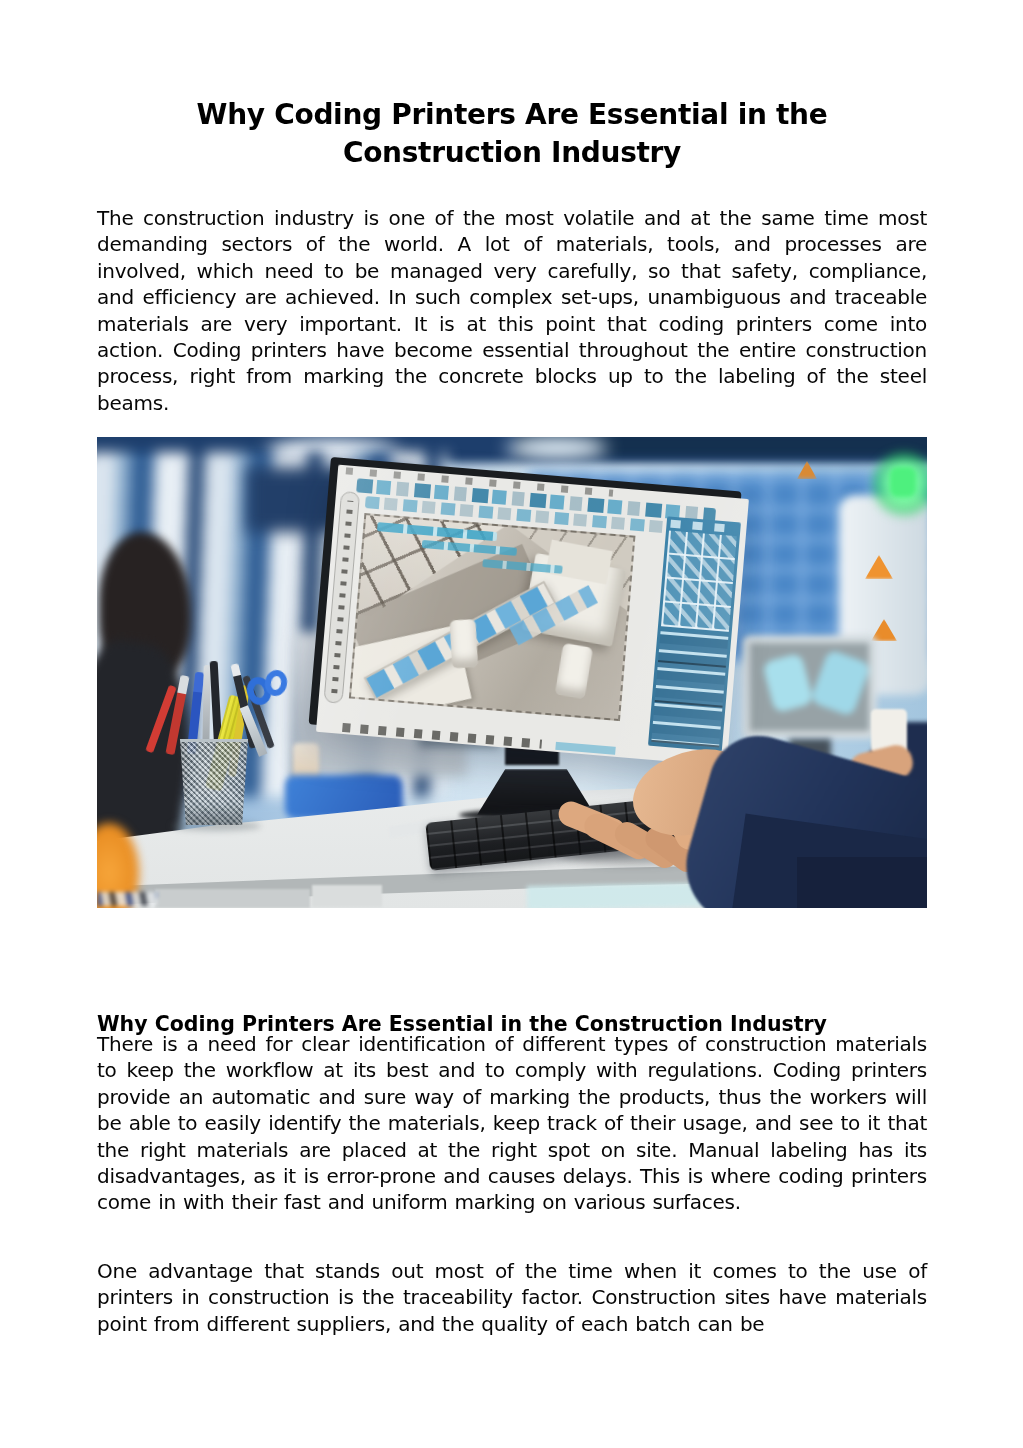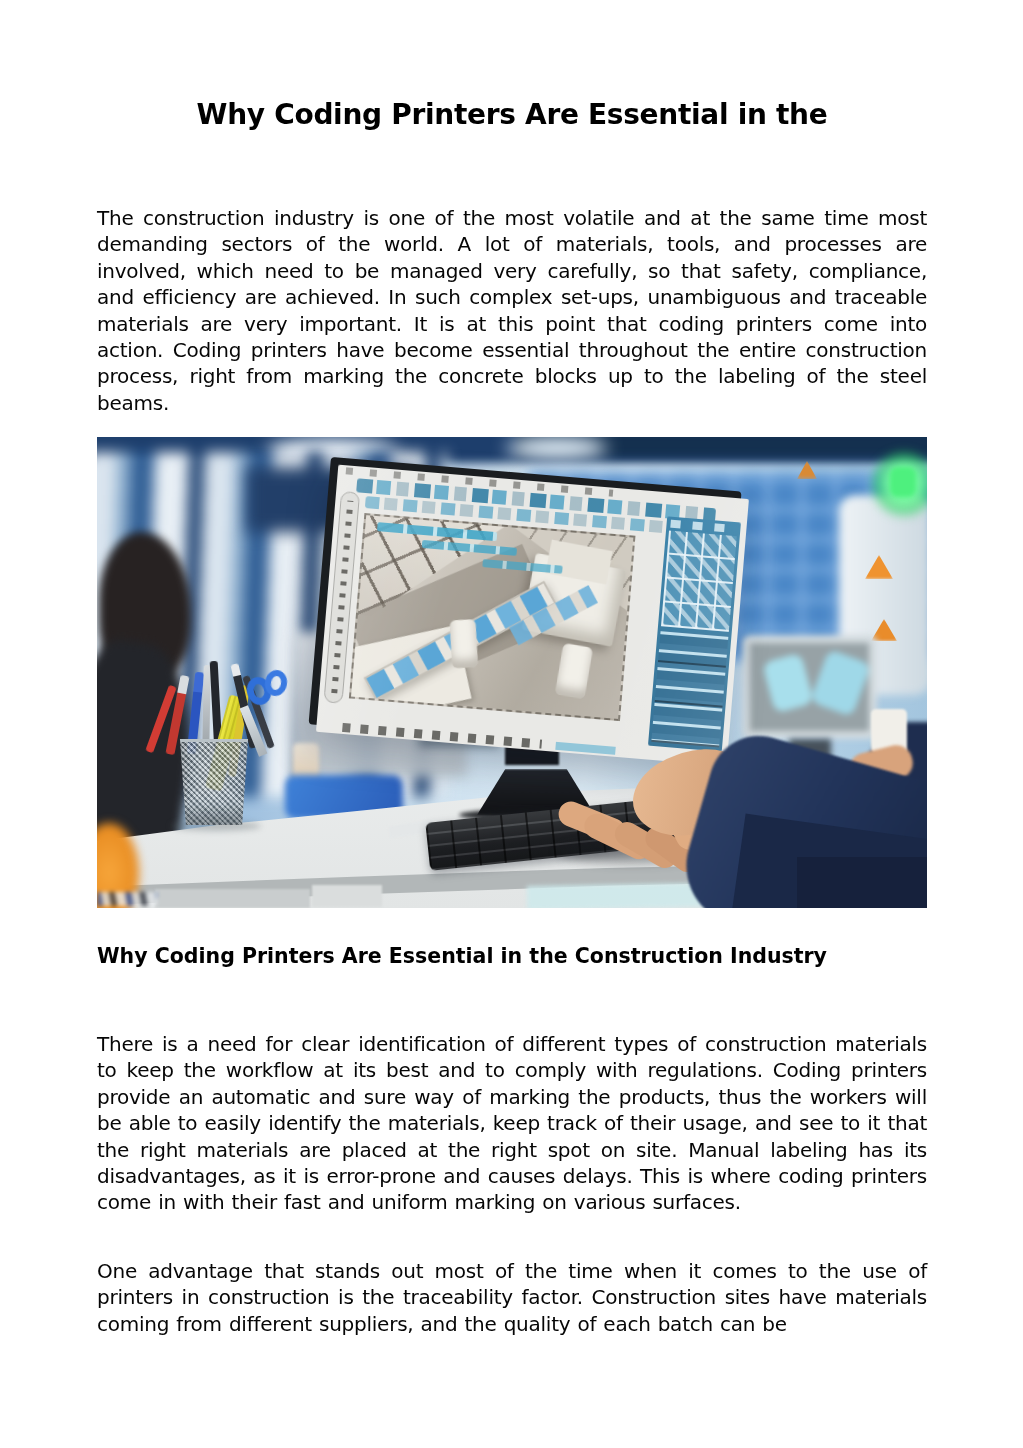--- a/index.html
+++ b/index.html
@@ -2,21 +2,21 @@
 <html><head>
 <meta charset="utf-8">
 <style>
   * { margin:0; padding:0; box-sizing:border-box; }
   html,body { background:#ffffff; }
   body { width:1023px; height:1448px; position:relative; font-family:"DejaVu Sans","Liberation Sans",sans-serif; color:#000; }
   .page { position:absolute; inset:0; background:#ffffff; overflow:hidden; }
 
   .title { position:absolute; left:97px; top:96px; width:830px; text-align:center;
            font-size:28px; line-height:38px; font-weight:bold; color:#000; letter-spacing:-0.3px; }
-  .subhead { position:absolute; left:97px; top:944px; width:830px;
+  .subhead { position:absolute; left:97px; top:1012px; width:830px;
              font-size:20.5px; font-weight:bold; color:#000; }
   .bodytext { position:absolute; left:97px; width:830px; font-size:20px; line-height:26.4px;
               text-align:justify; color:#060606; letter-spacing:-0.25px; word-spacing:1px; }
   .p1 { top:205px; } .p2 { top:1031px; } .p3 { top:1258px; }
 
   
   .photo { position:absolute; left:97px; top:437px; width:830px; height:471px; overflow:hidden; background:#aac6e0; }
   .photo div { position:absolute; }
 
   .ph-base { inset:0; background:linear-gradient(100deg,#b9cfe4 0%,#9cbede 22%,#cfe2f0 45%,#dcebf5 60%,#b9d5e9 78%,#9fc2dc 100%); }
@@ -192,20 +192,21 @@
   .ph-sleeve-lower { left:640px; top:390px; width:200px; height:110px; background:#1a2847; transform:rotate(8deg); }
   .ph-sleeve-corner { left:700px; top:420px; width:140px; height:60px; background:#16213c; }
 </style>
 </head>
 <body>
 
 <div class="page">
 
   <h1 class="title">
       <span style="display:block">Why Coding Printers Are Essential in the</span>
+      <span style="display:block">Construction Industry</span>
     </h1>
 
   <p class="bodytext p1">The construction industry is one of the most volatile and at the same time most demanding sectors of the world. A lot of materials, tools, and processes are involved, which need to be managed very carefully, so that safety, compliance, and efficiency are achieved. In such complex set-ups, unambiguous and traceable materials are very important. It is at this point that coding printers come into action. Coding printers have become essential throughout the entire construction process, right from marking the concrete blocks up to the labeling of the steel beams.</p>
 
   <div class="photo">
     <div class="ph-base"></div>
     <div class="ph-beam-top"></div>
     <div class="ph-beam-top2"></div>
     <div class="ph-light1"></div>
     <div class="ph-light2"></div>
@@ -313,15 +314,15 @@
     <div class="ph-cuff"></div>
     <div class="ph-sleeve-main"></div>
     <div class="ph-sleeve-lower"></div>
     <div class="ph-sleeve-corner"></div>
   </div>
 
   <h2 class="subhead">Why Coding Printers Are Essential in the Construction Industry</h2>
 
   <p class="bodytext p2">There is a need for clear identification of different types of construction materials to keep the workflow at its best and to comply with regulations. Coding printers provide an automatic and sure way of marking the products, thus the workers will be able to easily identify the materials, keep track of their usage, and see to it that the right materials are placed at the right spot on site. Manual labeling has its disadvantages, as it is error-prone and causes delays. This is where coding printers come in with their fast and uniform marking on various surfaces.</p>
 
-  <p class="bodytext p3">One advantage that stands out most of the time when it comes to the use of printers in construction is the traceability factor. Construction sites have materials coming from different suppliers, and the quality of each batch can be</p>
+  <p class="bodytext p3">One advantage that stands out most of the time when it comes to the use of printers in construction is the traceability factor. Construction sites have materials point from different suppliers, and the quality of each batch can be</p>
 
 </div>
 
 </body></html>

